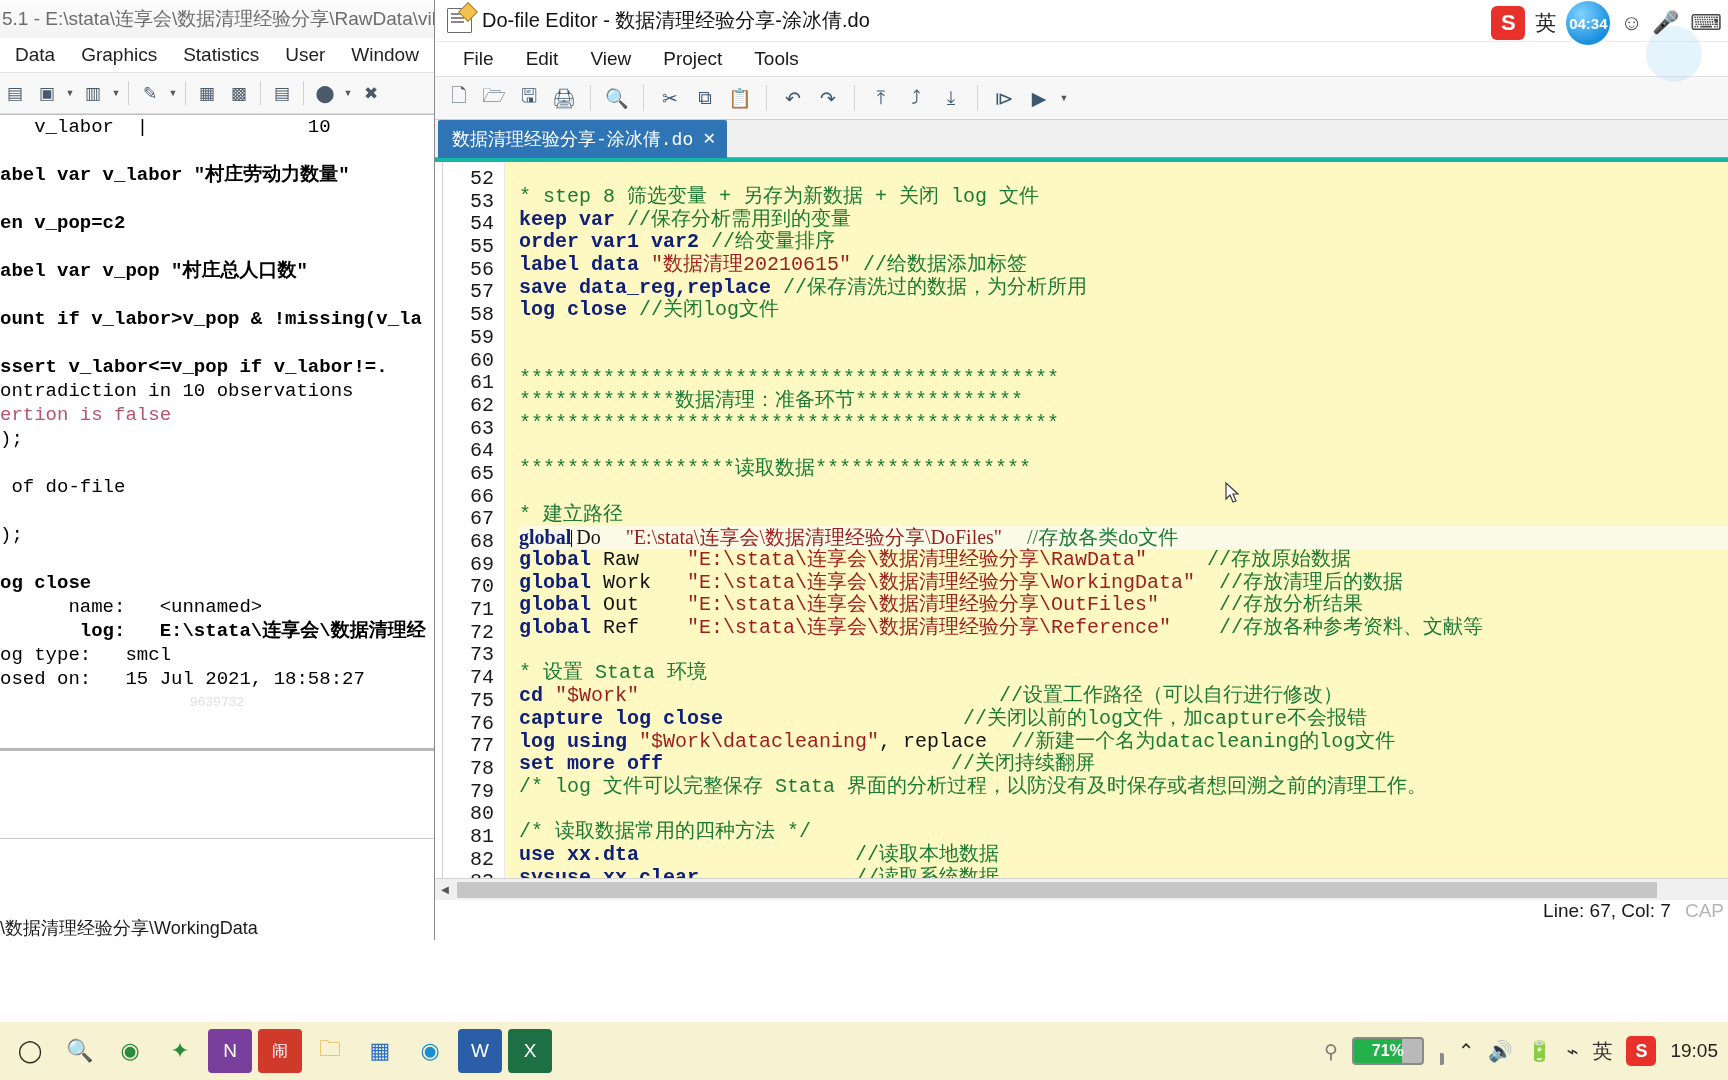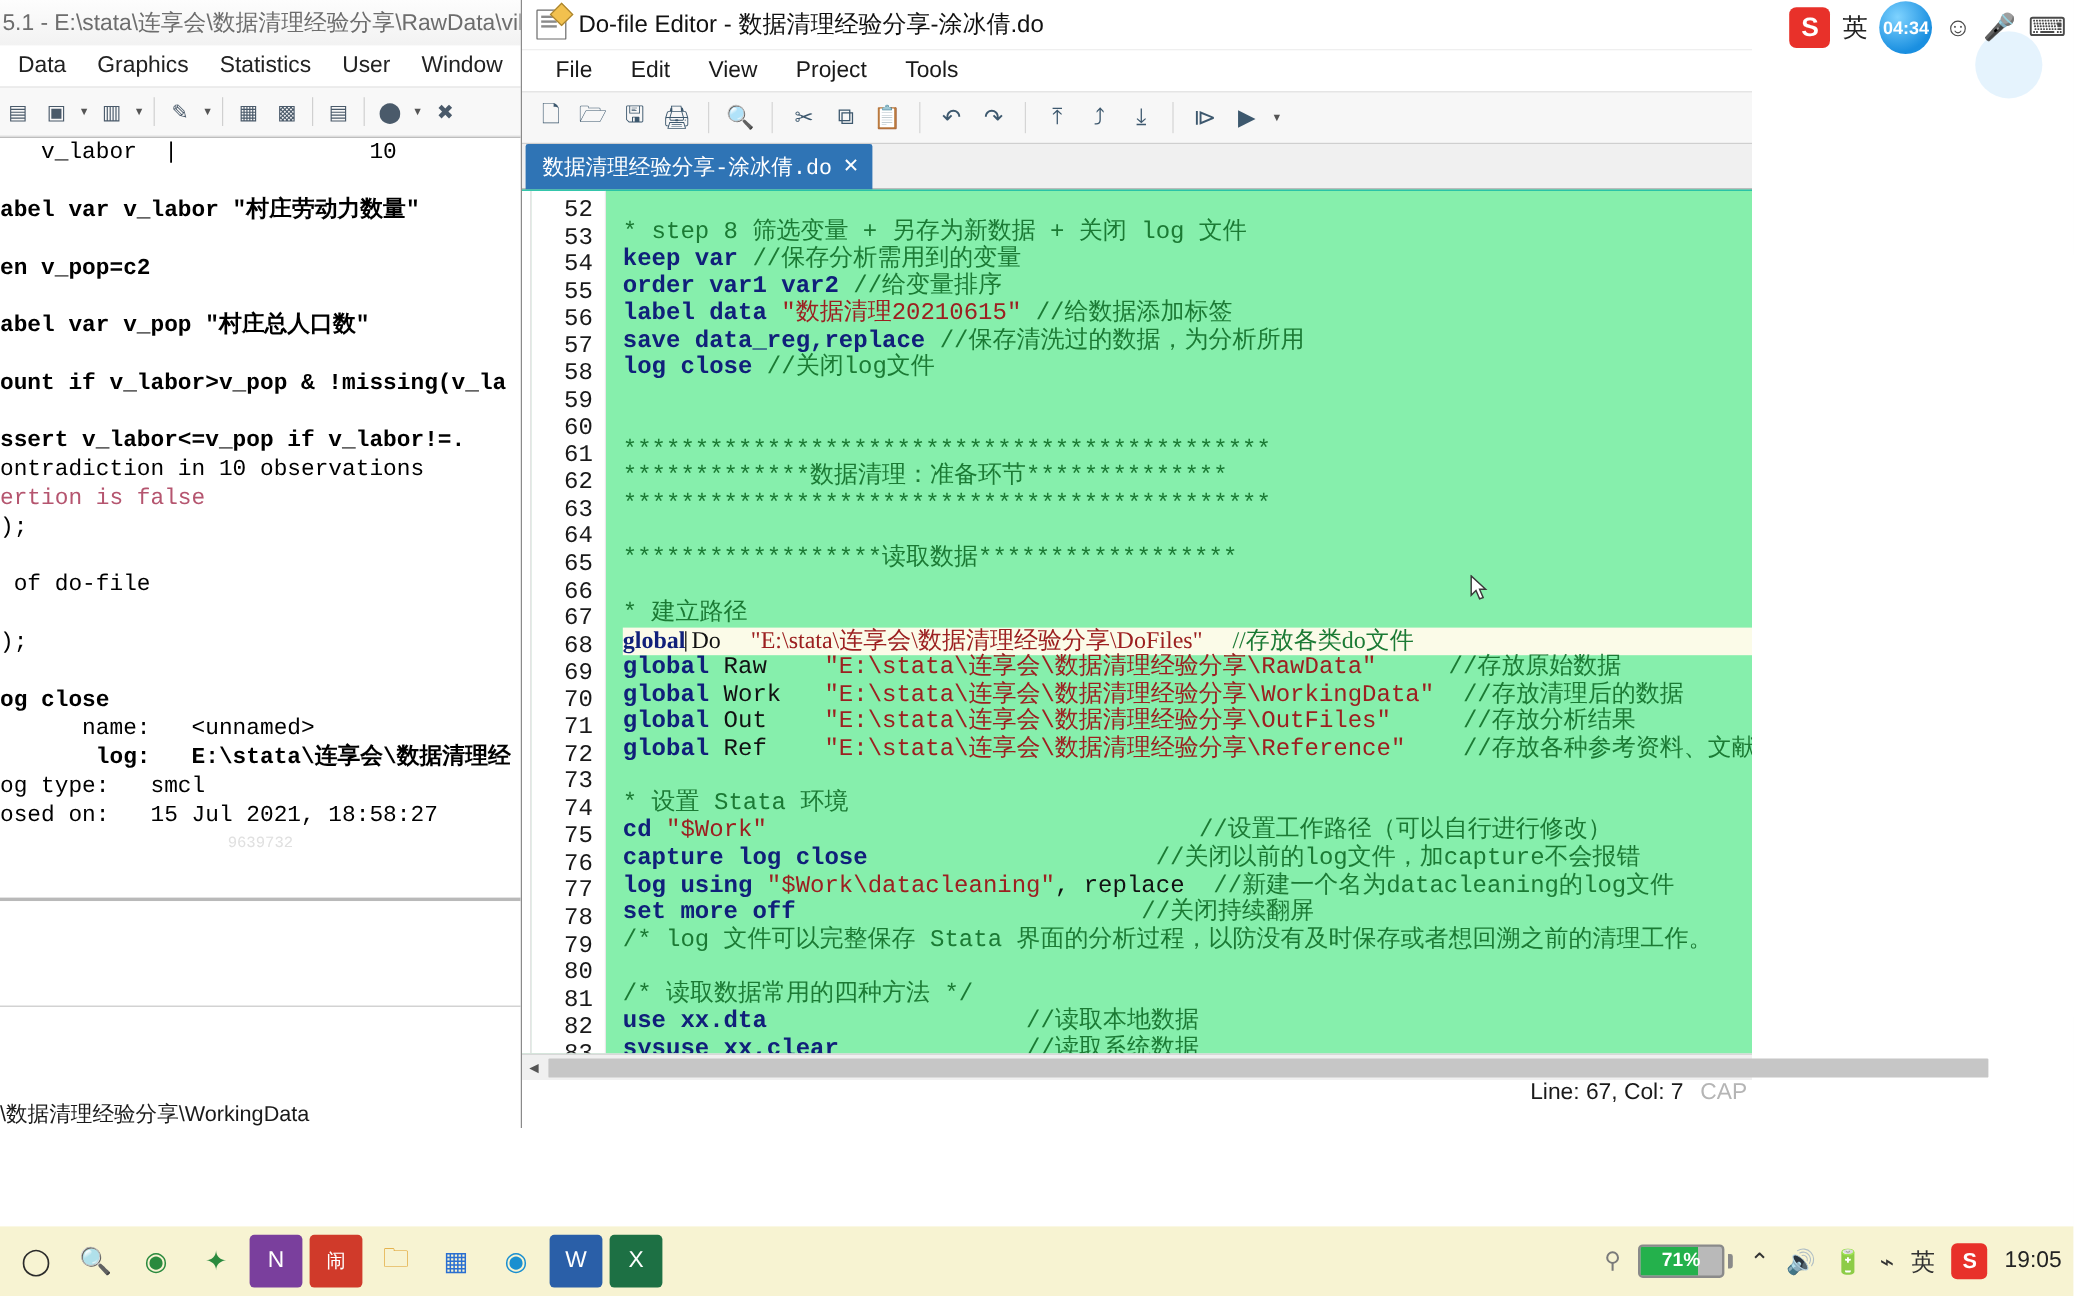--- a/index.html
+++ b/index.html
@@ -62,21 +62,21 @@
     display:flex; align-items:center;
   }
   .stata-statusbar {
     position:absolute; left:0; top:900px; width:434px; height:40px;
     background:#ffffff; font-size:18px; color:#1a1a1a; display:flex; align-items:flex-end;
     white-space:nowrap; overflow:hidden;
   }
 
   
   .doeditor {
-    position:absolute; left:434px; top:0; width:1026px; height:940px;
+    position:absolute; left:434px; top:0; width:1294px; height:940px;
     background:#f0f0f0; border-left:1px solid #8a8a8a;
     display:flex; flex-direction:column;
   }
   .de-titlebar {
     height:42px; background:#ffffff; display:flex; align-items:center;
     padding-left:12px; gap:10px; border-bottom:1px solid #ececec;
   }
   .de-title-ico {
     width:25px; height:25px; border:1.5px solid #6a6a6a; background:#fff; position:relative;
     border-radius:1px;
@@ -111,22 +111,22 @@
     height:38px; background:#f0f0f0; position:relative; border-bottom:1px solid #9a9a9a;font-family:Liberation Mono, monospace;
   }
   .de-tab {
     position:absolute; left:3px; top:0px; height:38px; min-width:260px;
     background:#2f74b5; color:#ffffff; display:flex; align-items:center; gap:10px;
     padding: 0 12px 0 14px; font-size:18px; border-radius:2px 2px 0 0;
   }
   .de-tab .close { font-size:20px; line-height:1; color:#ffffff; font-weight:bold; }
 
   .de-editorbody {
-    flex:1; display:flex; background:#86efac; overflow:hidden; position:relative;
-    border-top:1px solid #14b8a6;
+    flex:1; display:flex; background:#fef9c3; overflow:hidden; position:relative;
+    border-top:4px solid #14b8a6;
   }
   .de-leftmargin { width:8px; background:#ffffff; border-right:1px solid #d3d3d3; }
   .de-gutter {
     width:62px; background:#ffffff; text-align:right; padding-right:10px;
     font-family:"Liberation Mono", monospace; font-size:20px; line-height:22.7px;
     color:#1a1a1a; padding-top:6px; border-right:1px solid #e8e8e8;
   }
   .de-code {
     flex:1; font-family:"Liberation Mono", monospace; font-size:20px; line-height:22.7px;
     padding-top:24px; padding-left:14px; white-space:pre; overflow:hidden; color:#111;
@@ -185,21 +185,21 @@
   .tb-left { display:flex; align-items:center; gap:6px; padding-left:8px; }
   .tb-item {
     width:44px; height:44px; display:flex; align-items:center; justify-content:center;
     font-size:22px; border-radius:4px;
   }
   .tb-right {
     margin-left:auto; display:flex; align-items:center; gap:14px; padding-right:10px;
     font-size:19px; color:#222;
   }
   .battery {
-    display:flex; align-items:center; gap:3px;
+    display:flex; align-items:flex-end; gap:16px;
   }
   .bat-body {
     width:72px; height:28px; border:2px solid #8a8a8a; border-radius:4px; background:#b9b9b9;
     position:relative; overflow:hidden; display:flex; align-items:center;
   }
   .bat-fill {
     position:absolute; left:0; top:0; bottom:0; width:71%; background:#24b14c;
   }
   .bat-pct {
     position:relative; z-index:2; width:100%; text-align:center; font-size:16px; color:#fff; font-weight:bold;

